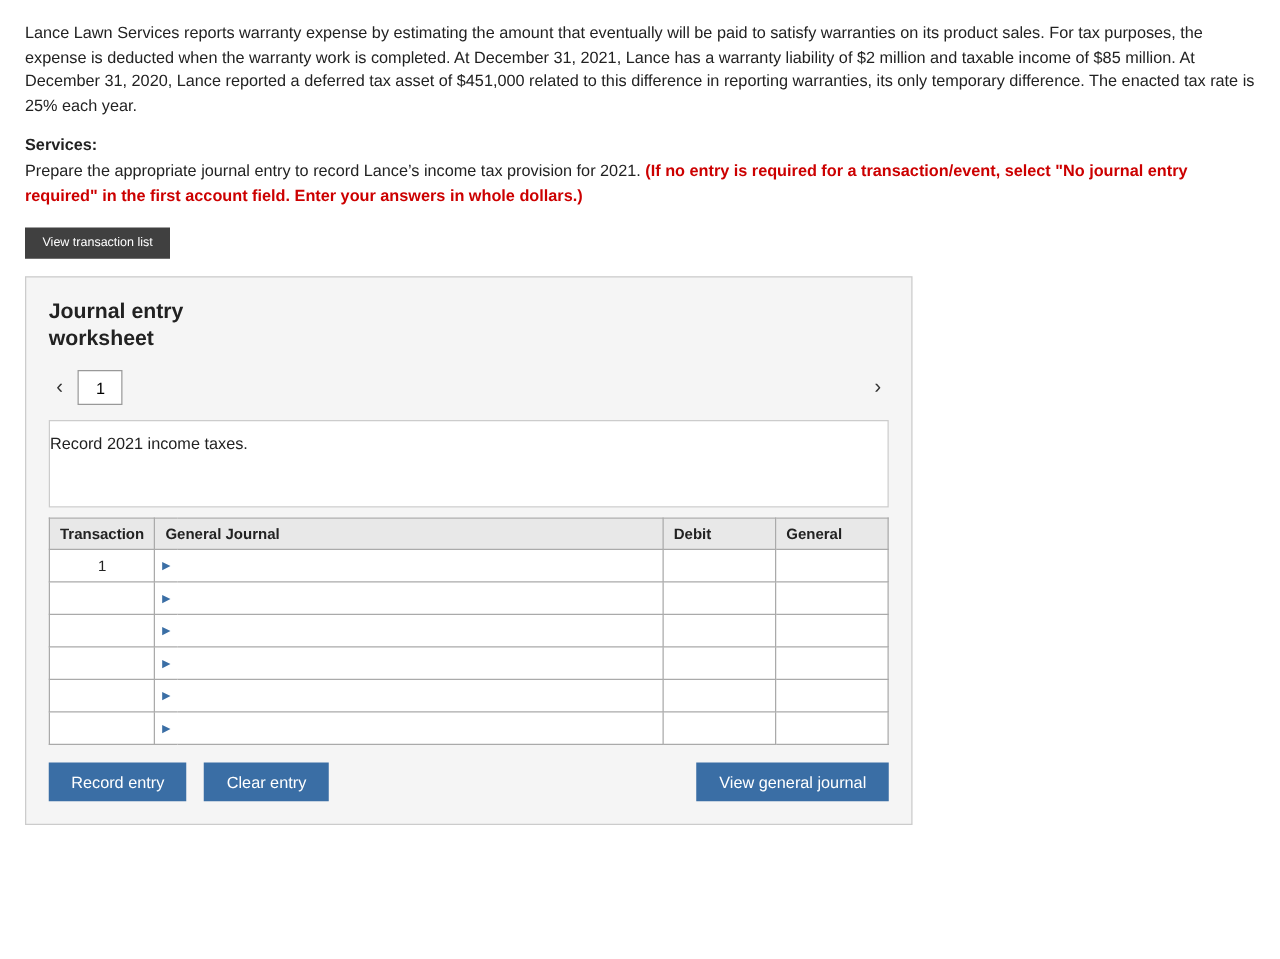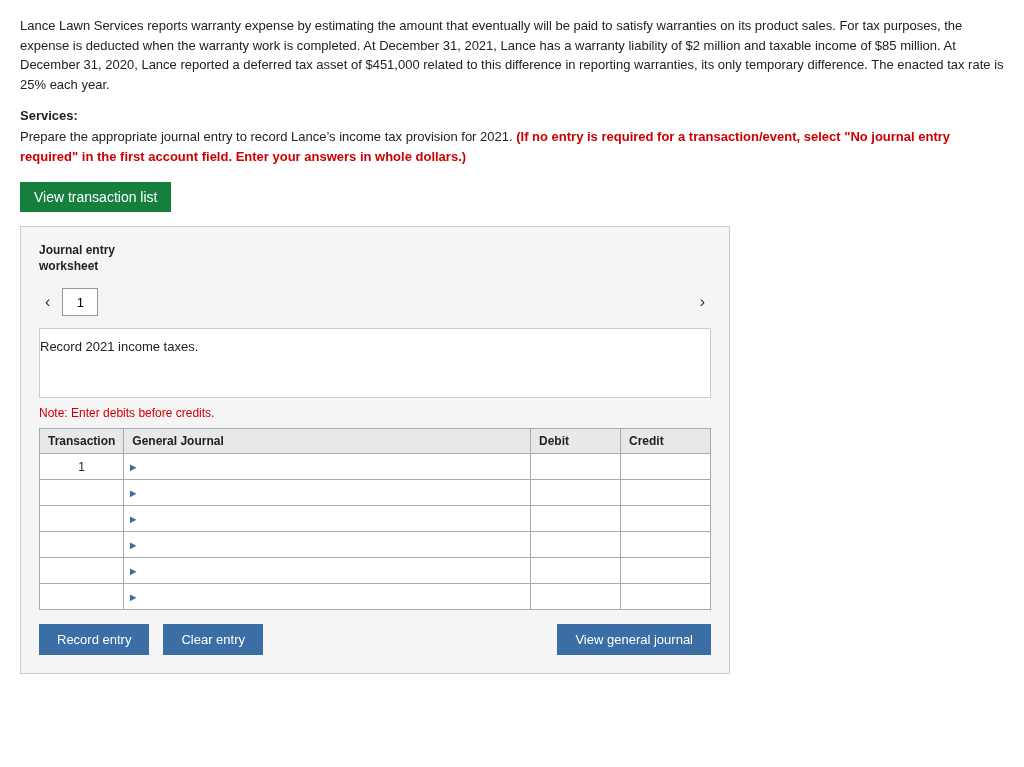--- a/index.html
+++ b/index.html
@@ -27,37 +27,37 @@
     .required-instruction {
       font-size: 13px;
       line-height: 1.5;
     }
     .red-text {
       color: #cc0000;
       font-weight: bold;
     }
     .view-transaction-btn {
       display: inline-block;
-      background-color: #15803d;
+      background-color: #404040;
       color: #fff;
       padding: 7px 14px;
       border: none;
       cursor: pointer;
-      font-size: 14px;
+      font-size: 10px;
       margin-bottom: 14px;
       font-weight: normal;
     }
     .worksheet-container {
       border: 1px solid #ccc;
       background: #f5f5f5;
       padding: 16px 18px 18px 18px;
       max-width: 710px;
     }
     .worksheet-title {
-      font-size: 12px;
+      font-size: 17px;
       font-weight: bold;
       margin-bottom: 14px;
       line-height: 1.3;
     }
     .nav-row {
       display: flex;
       align-items: center;
       margin-bottom: 12px;
       gap: 6px;
     }
@@ -202,29 +202,28 @@
   </div>
 
   <div class="nav-row">
     <button class="nav-arrow">‹</button>
     <input class="nav-page-box" type="text" value="1" style="">
     <button class="nav-right-arrow">›</button>
   </div>
 
   <div class="transaction-description-box">Record 2021 income taxes.</div>
 
-  <p class="note-text">Note: Enter debits before credits.</p>
 
   <table class="journal-table">
     <thead>
       <tr>
         <th class="col-transaction left">Transaction</th>
         <th class="col-general" colspan="2">General Journal</th>
         <th class="col-debit">Debit</th>
-        <th class="col-credit">Credit</th>
+        <th class="col-credit">General</th>
       </tr>
     </thead>
     <tbody id="journal-tbody">
     <tr>
           <td class="transaction-num">1</td>
           <td class="td-arrow">►</td>
           <td class="col-general td-input-cell"><input type="text" style=""></td>
           <td class="col-debit"><input type="text" style=""></td>
           <td class="col-credit"><input type="text" style=""></td>
         </tr>

